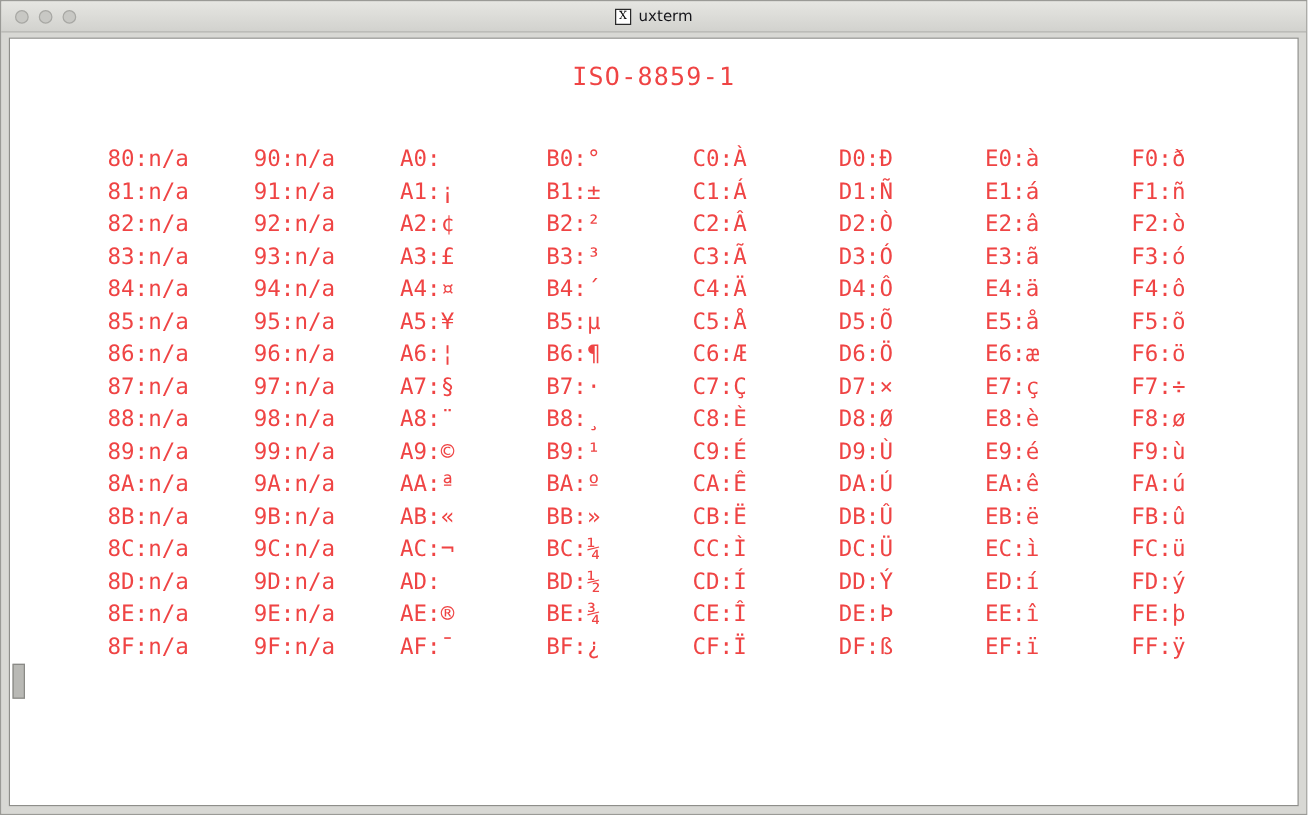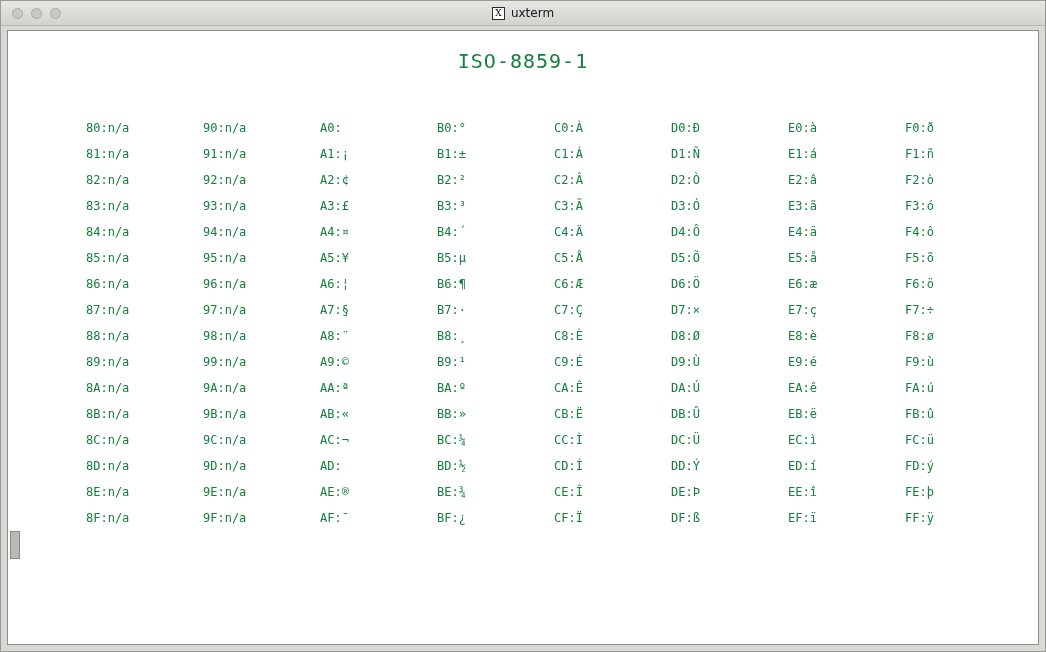--- a/index.html
+++ b/index.html
@@ -78,34 +78,34 @@
     box-sizing: border-box;
     display: flex;
   }
   .term {
     flex: 1 1 auto;
     background: #ffffff;
     border: 1px solid #8e8e8a;
     box-sizing: border-box;
     position: relative;
     overflow: hidden;
-    color: #15803d;
+    color: #ef4444;
   }
   .term-head {
     text-align: center;
     font-size: 20px;
     letter-spacing: 1px;
     margin-top: 18px;
     font-family: "DejaVu Sans Mono", monospace;
   }
   .grid {
     margin: 42px 0 0 78px;
     display: grid;
     grid-template-columns: repeat(8, 117px);
-    font-size: 12px;
+    font-size: 18px;
     line-height: 26px;
     font-family: "DejaVu Sans Mono", monospace;
     white-space: pre;
   }
   .cell {
     height: 26px;
   }
   .scroll-thumb {
     position: absolute;
     left: 2px;

